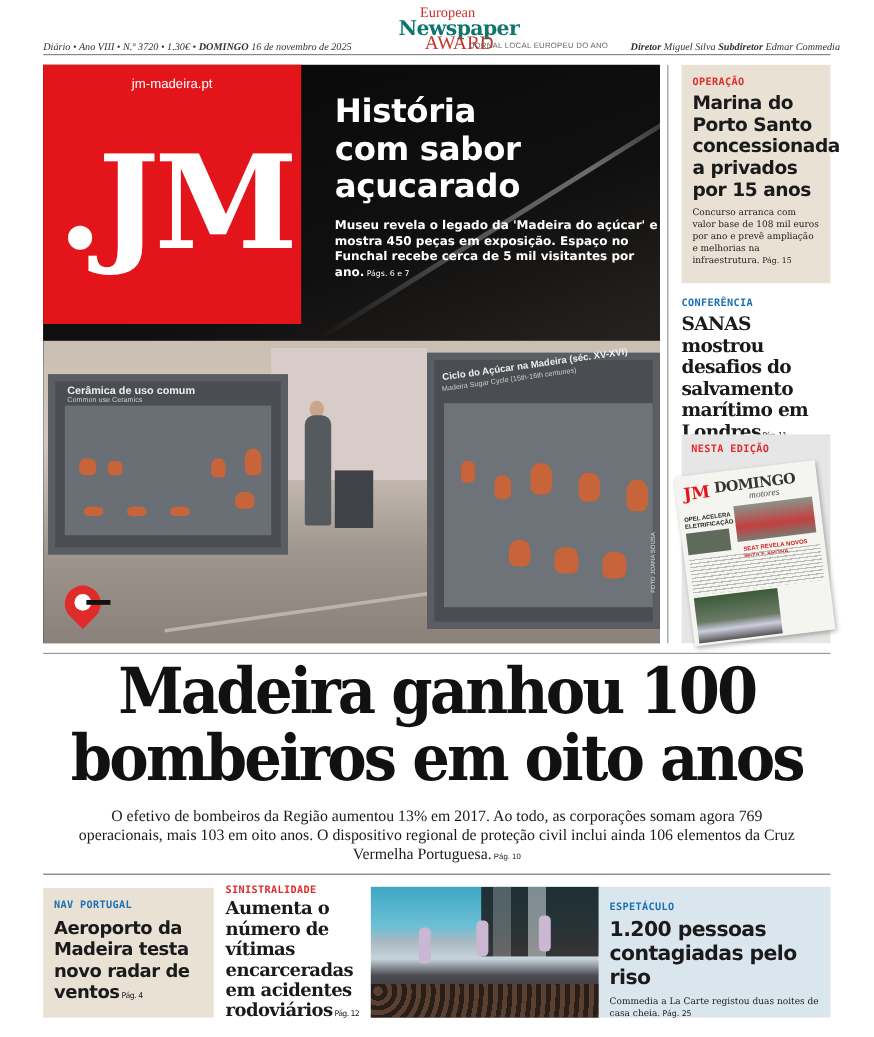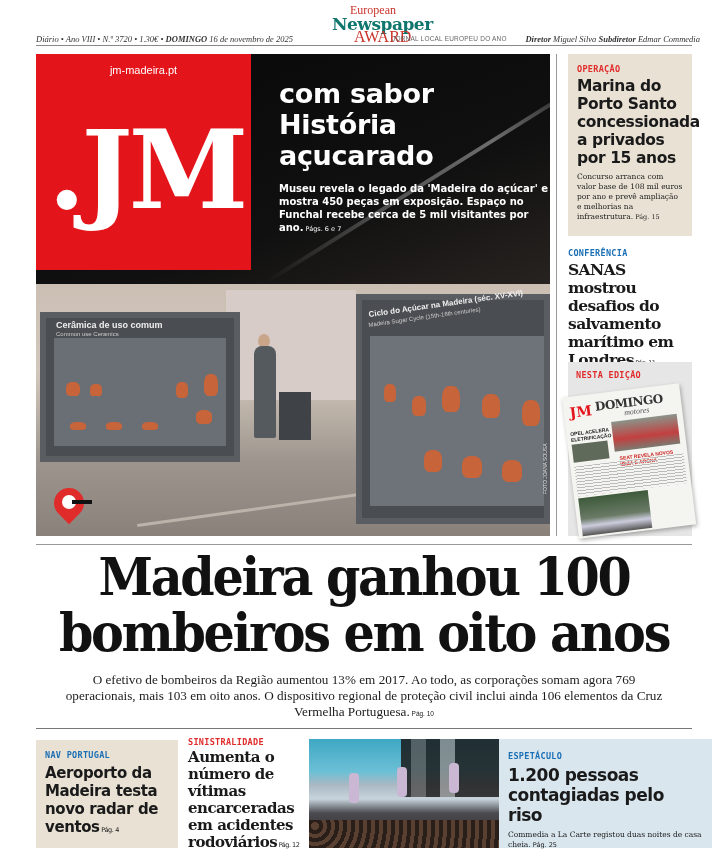--- a/index.html
+++ b/index.html
@@ -81,21 +81,21 @@
 
   
   .nav { left: 36px; top: 740px; width: 142px; height: 108px; background: #e8e1d4; padding: 10px 9px; }
   .nav .ttl { font-family: "DejaVu Sans", sans-serif; font-weight: bold; font-size: 15px; line-height: 18px; margin-top: 4px; letter-spacing: -0.4px; }
   .sin { left: 188px; top: 737px; width: 118px; }
   .sin .ttl { font-family: "DejaVu Serif", serif; font-weight: bold; font-size: 15px; line-height: 17px; margin-top: 2px; letter-spacing: -0.5px; }
   .stage { left: 309px; top: 739px; width: 190px; height: 109px; background: linear-gradient(180deg, #3fa7c4 0%, #6cc0d6 30%, #a9b8c2 42%, #c8d4dc 55%, #4a4a50 68%, #2a221e 100%); overflow: hidden; }
   .stage .curtain { position: absolute; left: 92px; top: 0; width: 98px; height: 58px; background: linear-gradient(90deg, #1a1a1a 0 10%, #555 10% 25%, #1a1a1a 25% 40%, #888 40% 55%, #1a1a1a 55% 100%); opacity: 0.85; }
   .stage .actor { position: absolute; width: 10px; height: 30px; background: #c9b7d3; border-radius: 4px; }
   .stage .crowd { position: absolute; left: 0; bottom: 0; width: 190px; height: 28px; background: repeating-radial-gradient(circle at 6px 6px, #5a4030 0 4px, #2a1e18 4px 8px); }
-  .esp { left: 499px; top: 739px; width: 213px; height: 109px; background: #d9e6ee; padding: 12px 9px; }
+  .esp { left: 499px; top: 739px; width: 193px; height: 109px; background: #d9e6ee; padding: 12px 9px; }
   .esp .ttl { font-family: "DejaVu Sans", sans-serif; font-weight: bold; font-size: 17px; line-height: 20px; margin-top: 4px; letter-spacing: -0.5px; }
   .esp .dek { font-family: "DejaVu Serif", serif; font-size: 7.5px; line-height: 10px; margin-top: 5px; }
 </style>
 </head>
 <body>
 
 <div class="abs mast-left">
   <span>Diário • Ano VIII • N.º 3720 • 1.30€ • </span><b>DOMINGO</b><span> 16 de novembro de 2025</span>
 </div>
 <div class="abs award">
@@ -152,22 +152,22 @@
   </div>
   <span class="credit">FOTO JOANA SOUSA</span>
 </div>
 
 <div class="abs jm-box">
   <span class="url">jm-madeira.pt</span>
   <span class="logo">.JM</span>
 </div>
 
 <div class="abs hero-title">
+  <div>História</div>
   <div>com sabor</div>
-  <div>História</div>
   <div>açucarado</div>
 </div>
 <div class="abs hero-dek">
   <span>Museu revela o legado da 'Madeira do açúcar' e mostra 450 peças em exposição. Espaço no Funchal recebe cerca de 5 mil visitantes por ano.</span><span class="pg"> Págs. 6 e 7</span>
 </div>
 
 <div class="abs vrule"></div>
 <div class="abs box-op">
   <div class="kicker red">OPERAÇÃO</div>
   <div class="ttl">Marina do Porto Santo concessionada a privados por 15 anos</div>

